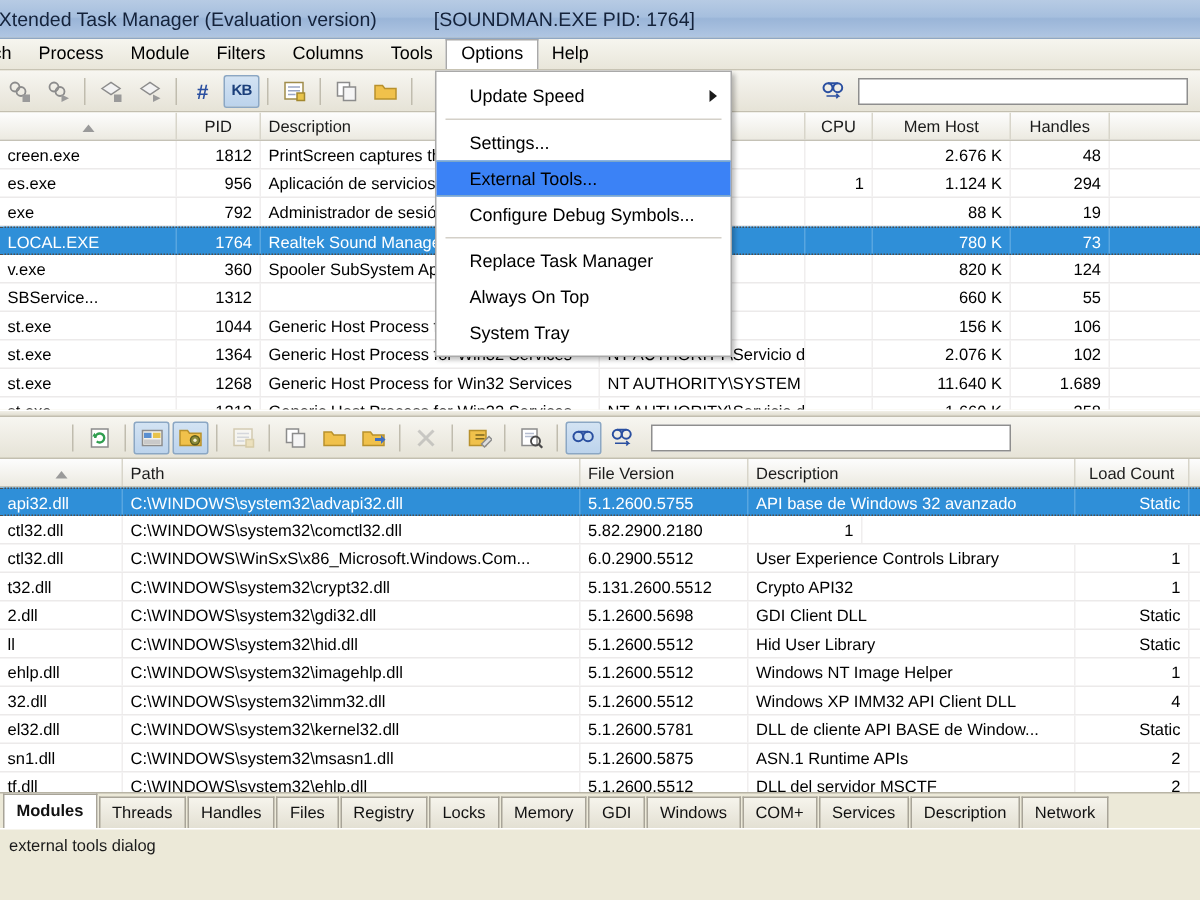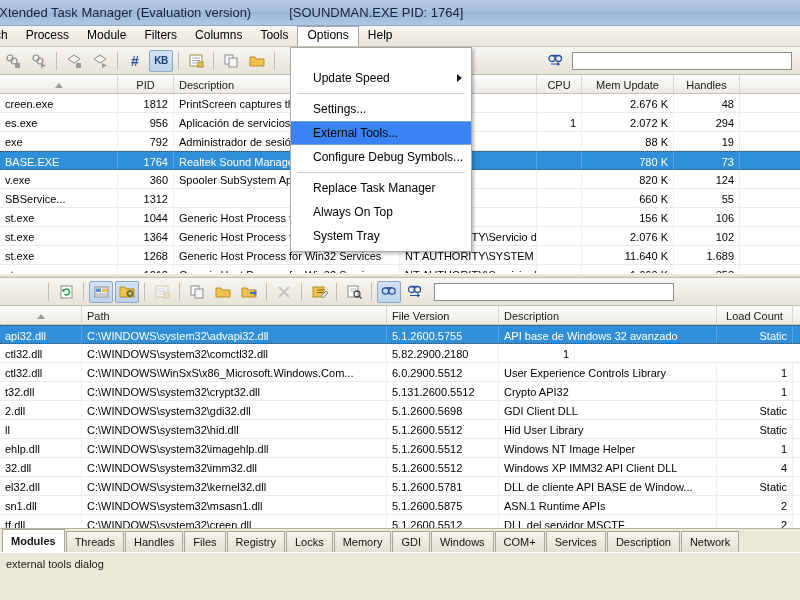--- a/index.html
+++ b/index.html
@@ -70,25 +70,25 @@
     padding-bottom: 3px;
     position: relative;
     z-index: 60;
   }
 
   
   .dropdown {
     position: absolute;
     left: 290px;
     top: 47px;
-    width: 182px;
+    width: 198px;
     background: #ffffff;
     border: 1px solid #a9a9a9;
     z-index: 50;
-    padding: 18px 0 3px 0;
+    padding: 4px 0 3px 0;
     box-shadow: 2px 2px 3px rgba(0,0,0,0.25);
   }
   .dd-item {
     height: 24px;
     line-height: 24px;
     padding-left: 22px;
     padding-right: 8px;
     font-size: 12px;
     color: #000;
     white-space: nowrap;
@@ -366,21 +366,21 @@
           <span>PID</span>
         </div>
       <div class="hc" style="width:226px">
           <span>Description</span>
         </div>
       <div class="hc" style="width:137px"></div>
       <div class="hc r" style="width:45px">
           <span>CPU</span>
         </div>
       <div class="hc r" style="width:92px">
-          <span>Mem Update</span>
+          <span>Mem Host</span>
         </div>
       <div class="hc r" style="width:66px">
           <span>Handles</span>
         </div>
     </div>
     <div id="process-rows">
         <div class="grow">
           <div class="gc" style="width: 118px;">creen.exe</div>
           <div class="gc r" style="width: 56px;">1812</div>
           <div class="gc" style="width: 226px;">PrintScreen captures the co</div>
@@ -388,34 +388,34 @@
           <div class="gc r" style="width: 45px;"></div>
           <div class="gc r" style="width: 92px;">2.676 K</div>
           <div class="gc r" style="width: 66px;">48</div>
         </div>
         <div class="grow">
           <div class="gc" style="width: 118px;">es.exe</div>
           <div class="gc r" style="width: 56px;">956</div>
           <div class="gc" style="width: 226px;">Aplicación de servicios y co</div>
           <div class="gc" style="width: 137px;"></div>
           <div class="gc r" style="width: 45px;">1</div>
-          <div class="gc r" style="width: 92px;">2.072 K</div>
+          <div class="gc r" style="width: 92px;">1.124 K</div>
           <div class="gc r" style="width: 66px;">294</div>
         </div>
         <div class="grow">
           <div class="gc" style="width: 118px;">exe</div>
           <div class="gc r" style="width: 56px;">792</div>
           <div class="gc" style="width: 226px;">Administrador de sesión de</div>
           <div class="gc" style="width: 137px;"></div>
           <div class="gc r" style="width: 45px;"></div>
           <div class="gc r" style="width: 92px;">88 K</div>
           <div class="gc r" style="width: 66px;">19</div>
         </div>
         <div class="grow sel dashed">
-          <div class="gc" style="width: 118px;">BASE.EXE</div>
+          <div class="gc" style="width: 118px;">LOCAL.EXE</div>
           <div class="gc r" style="width: 56px;">1764</div>
           <div class="gc" style="width: 226px;">Realtek Sound Manager</div>
           <div class="gc" style="width: 137px;"></div>
           <div class="gc r" style="width: 45px;"></div>
           <div class="gc r" style="width: 92px;">780 K</div>
           <div class="gc r" style="width: 66px;">73</div>
         </div>
         <div class="grow">
           <div class="gc" style="width: 118px;">v.exe</div>
           <div class="gc r" style="width: 56px;">360</div>
@@ -656,21 +656,21 @@
         </div>
         <div class="grow">
           <div class="gc" style="width: 82px;">sn1.dll</div>
           <div class="gc" style="width: 305px;">C:\WINDOWS\system32\msasn1.dll</div>
           <div class="gc" style="width: 112px;">5.1.2600.5875</div>
           <div class="gc" style="width: 218px;">ASN.1 Runtime APIs</div>
           <div class="gc r" style="width: 76px;">2</div>
         </div>
         <div class="grow">
           <div class="gc" style="width: 82px;">tf.dll</div>
-          <div class="gc" style="width: 305px;">C:\WINDOWS\system32\creen.dll</div>
+          <div class="gc" style="width: 305px;">C:\WINDOWS\system32\ehlp.dll</div>
           <div class="gc" style="width: 112px;">5.1.2600.5512</div>
           <div class="gc" style="width: 218px;">DLL del servidor MSCTF</div>
           <div class="gc r" style="width: 76px;">2</div>
         </div>
       </div>
   </div>
 
   <div class="tabbar" id="tabbar">
       <div class="tab active"><span>Modules</span></div>
       <div class="tab"><span>Threads</span></div>

